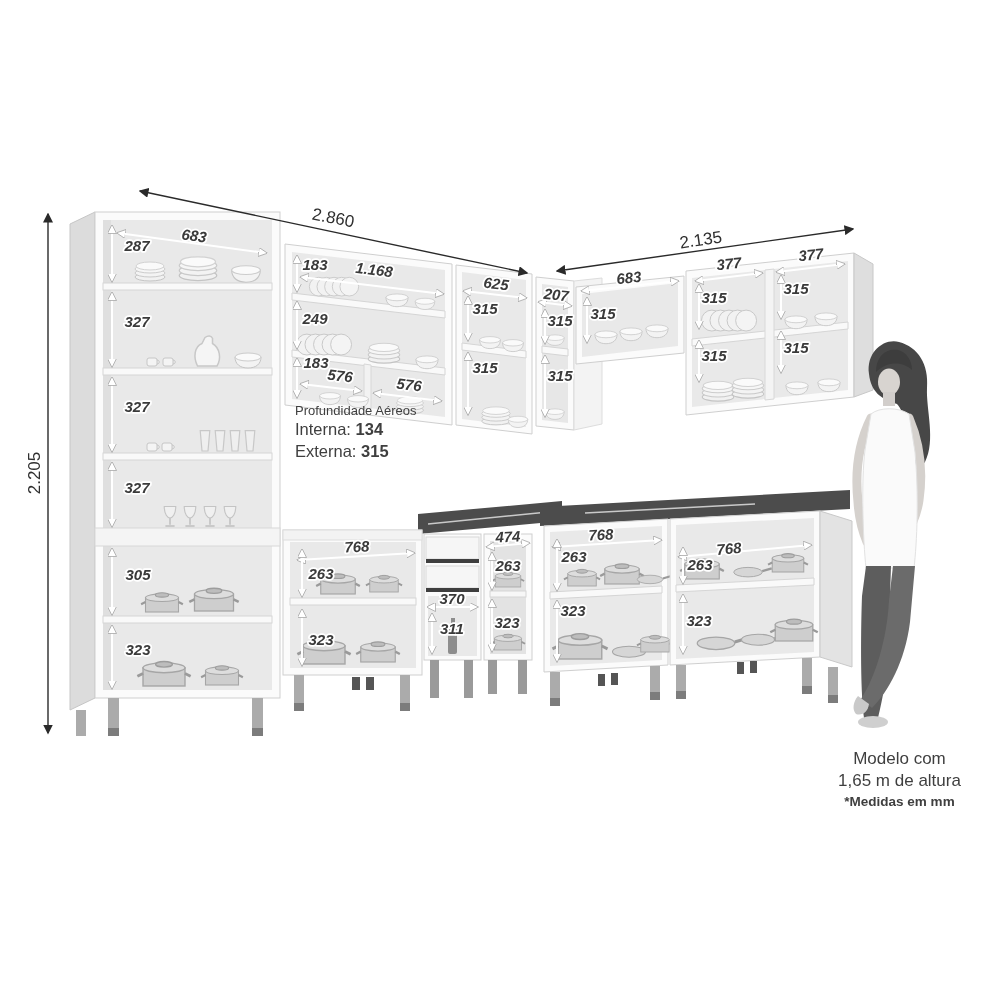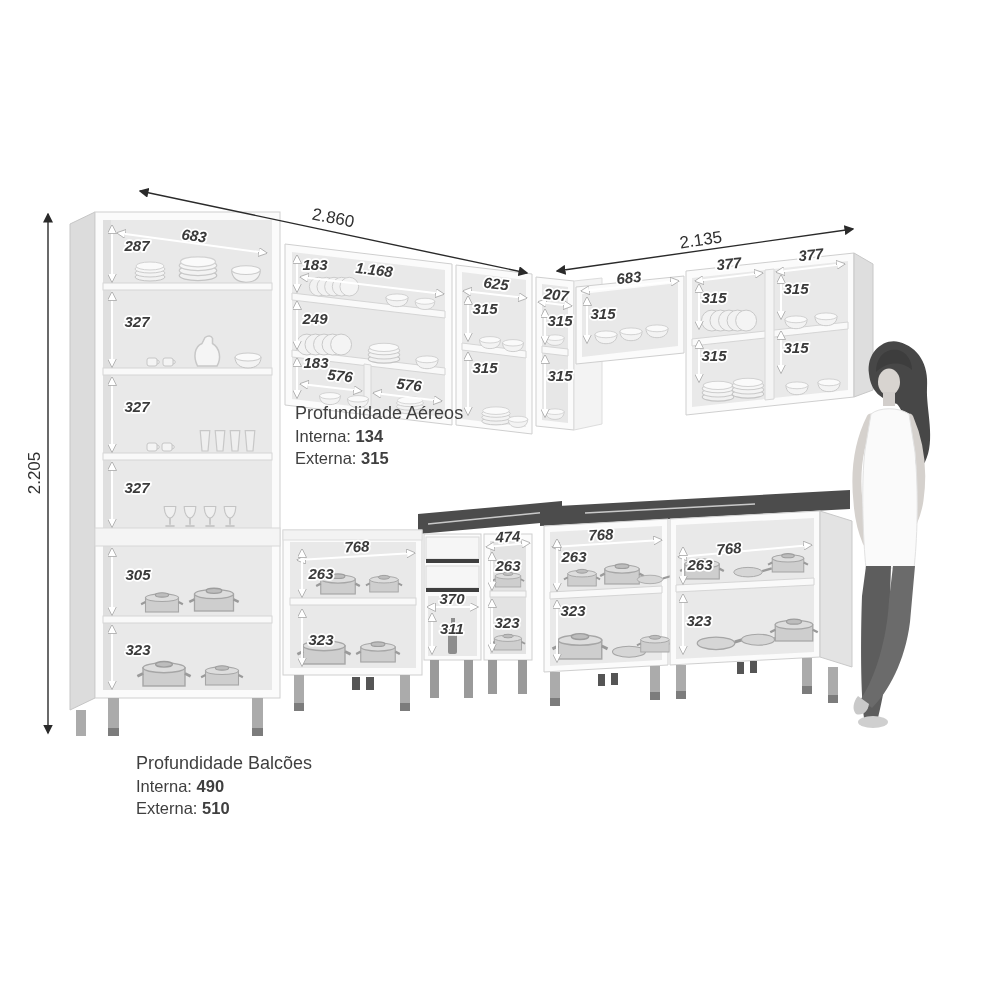--- a/index.html
+++ b/index.html
@@ -9,21 +9,21 @@
   
   .dlab{font-family:"Liberation Sans",sans-serif;font-size:15px;font-weight:bold;font-style:italic;
         fill:#3a3a3a;stroke:#ffffff;stroke-width:3.5px;stroke-linejoin:round;paint-order:stroke;
         text-anchor:middle;}
   .olab{font-family:"Liberation Sans",sans-serif;font-size:17px;fill:#2f2f2f;text-anchor:middle;
         stroke:#ffffff;stroke-width:3px;stroke-linejoin:round;paint-order:stroke;}
   line.w{stroke:#ffffff;stroke-width:2;}
   line.b{stroke:#2a2a2a;stroke-width:1.4;}
   
   .note{position:absolute;color:#3f3f3f;line-height:1.32;}
-  .note .t{font-size:18px;}
+  .note .t{font-size:13px;}
   .note .v{font-size:16.5px;}
   .note b{font-weight:bold;}
   #note-modelo{text-align:center;}
   #note-modelo .big{font-size:17px;}
   #note-modelo .small{font-size:13.5px;font-weight:600;}
 </style>
 </head>
 <body>
 
 <div class="stage">
@@ -401,22 +401,20 @@
 </svg>
 
 <div class="note" id="note-aereos" style="left:295px;top:402px;">
   <div class="t">Profundidade Aéreos</div>
   <div class="v"><span>Interna:</span>
     <b>134</b></div>
   <div class="v"><span>Externa:</span>
     <b>315</b></div>
 </div>
 
-<div class="note" id="note-balcoes" style="left:136px;top:752px;">
-  <div class="t">Profundidade Balcões</div>
-  <div class="v"><span>Interna:</span>
-    <b>490</b></div>
-  <div class="v"><span>Externa:</span>
-    <b>510</b></div>
+
+<div class="note" id="note-modelo" style="left:812px;top:748px;width:175px;">
+  <div class="big">Modelo com</div>
+  <div class="big">1,65 m de altura</div>
+  <div class="small">*Medidas em mm</div>
 </div>
 
-
 </div>
 
 </body></html>

